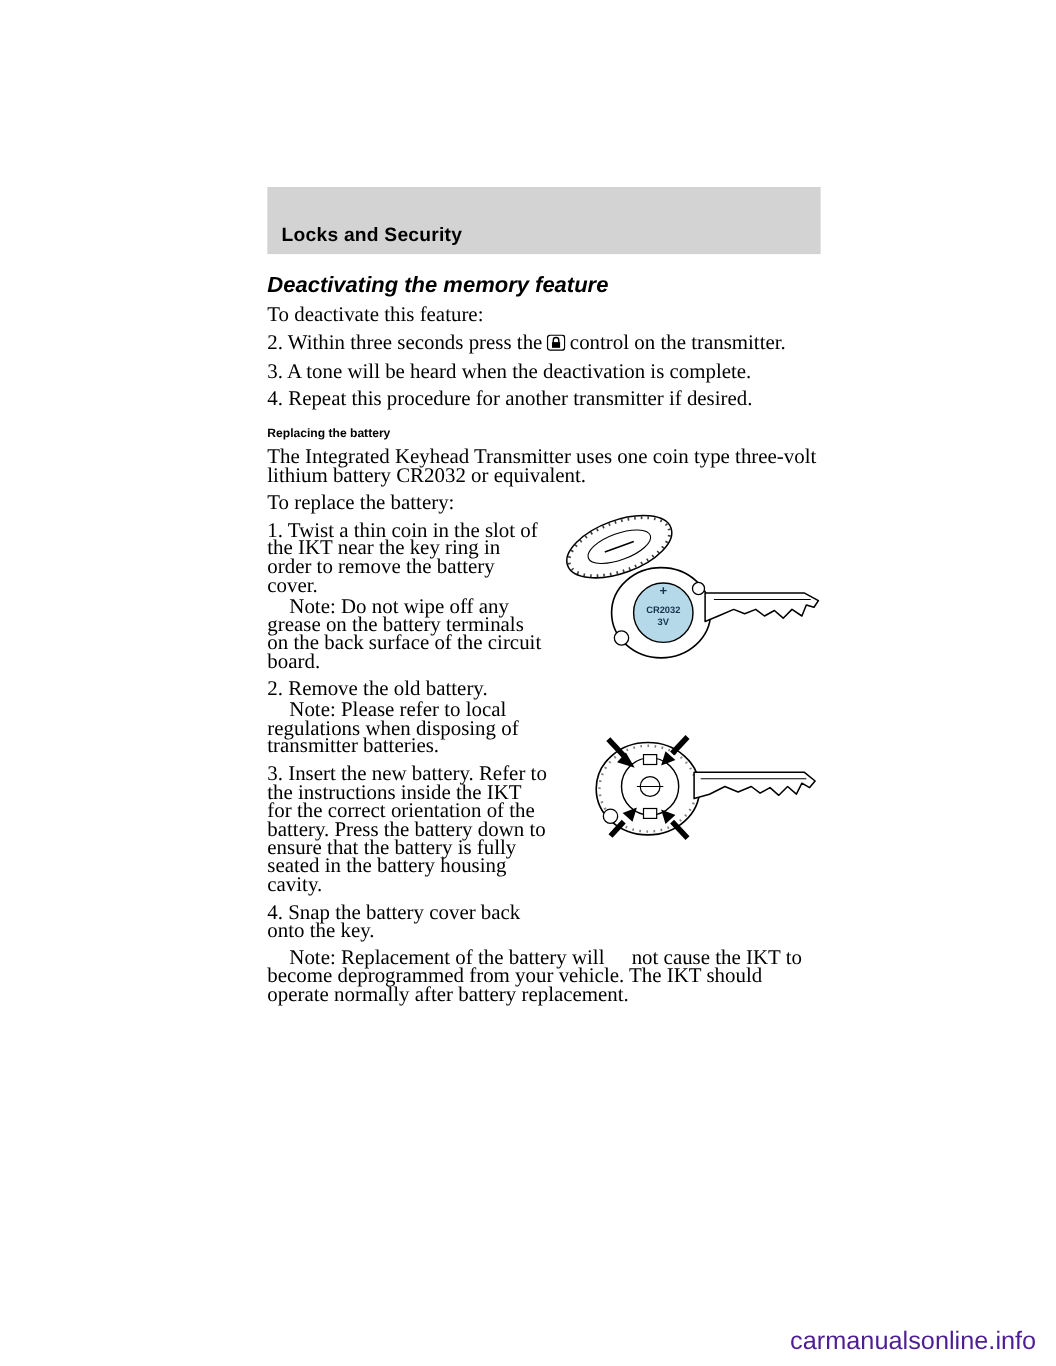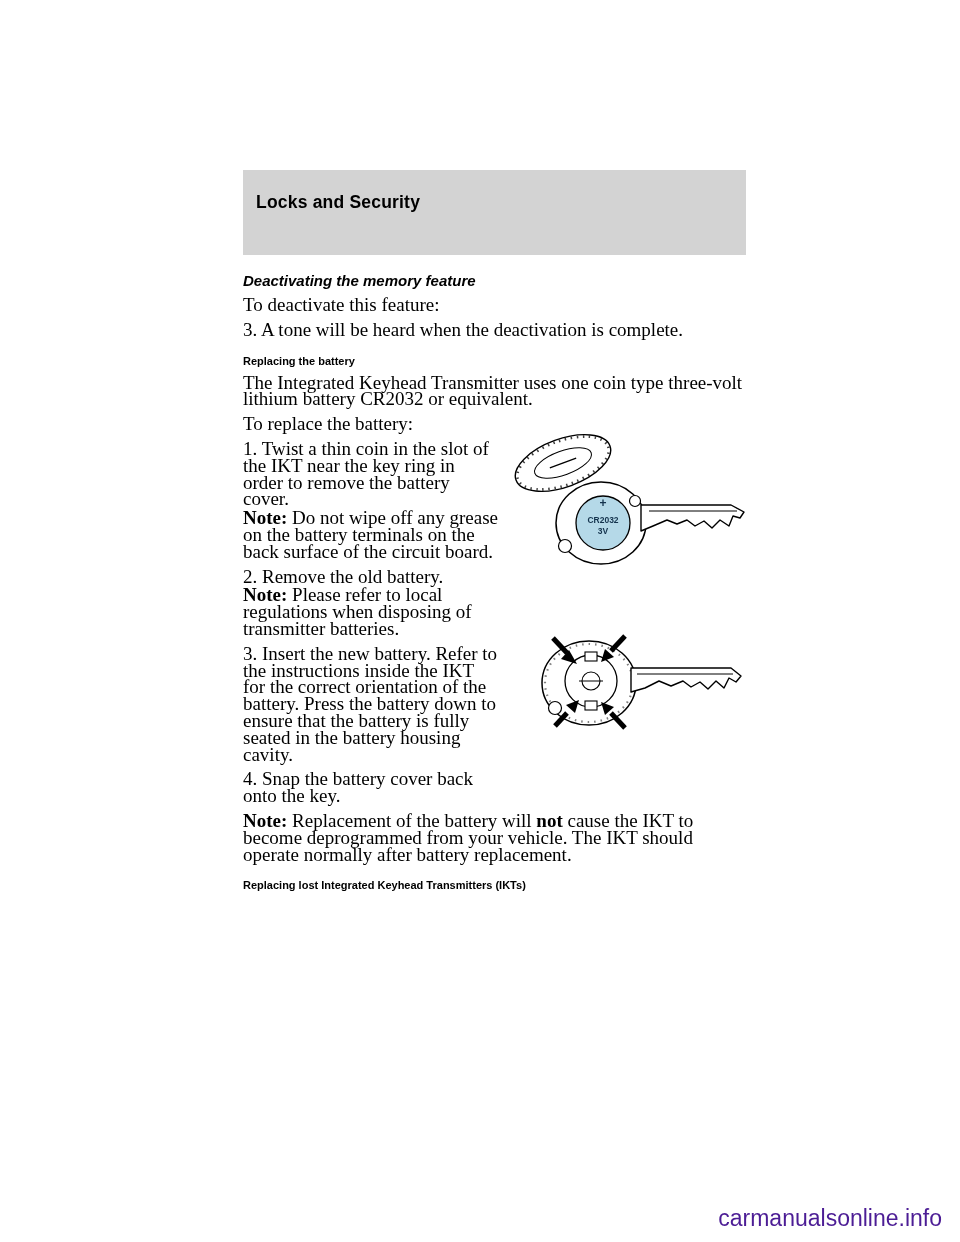--- a/index.html
+++ b/index.html
@@ -5,40 +5,40 @@
   * { margin:0; padding:0; box-sizing:border-box; }
   html,body { background:#ffffff; }
   body {
     width:960px; height:1242px; position:relative; overflow:hidden;
     font-family:"Liberation Serif", serif; color:#000;
   }
   .page { position:absolute; inset:0; background:#fff; }
   .content { position:absolute; left:243px; top:170px; width:503px; }
 
   .header-bar {
-    height:85px; background:#d3d3d3;
-    display:flex; align-items:center;
-    padding:0 0 21px 13px;
+    height:61px; background:#d3d3d3;
+    display:flex; align-items:flex-end;
+    padding:0 0 7px 13px;
   }
   .header-title {
     font-family:"Liberation Sans", sans-serif;
     font-weight:bold; font-size:17.5px; letter-spacing:0.2px;
   }
 
   .subhead-italic {
     font-family:"Liberation Sans", sans-serif;
-    font-weight:bold; font-style:italic; font-size:15px; margin-top:17px;
+    font-weight:bold; font-style:italic; font-size:20px; margin-top:17px;
   }
   .subhead {
     font-family:"Liberation Sans", sans-serif;
     font-weight:bold; font-size:11px; margin-top:16px;
   }
   p.body-text { font-size:19px; line-height:16.8px; margin-top:8px; }
   p.tight { margin-top:2px; }
-  .bold { font-weight:bold; }
+  .bold { font-weight:normal;margin-left:20px; }
 
   .battery-section { position:relative; margin-top:0; min-height:350px; }
   .narrow { width:256px; }
 
   .key-fig { position:absolute; left:258px; }
   .key-fig-1 { top:-8px; }
   .key-fig-2 { top:185px; }
 
   .inline-icon { display:inline-block; vertical-align:-2px; margin:0 4px; }
 
@@ -59,21 +59,27 @@
 
 <div class="page">
   <div class="content">
 
     <div class="header-bar">
       <div class="header-title">Locks and Security</div>
     </div>
 
     <div class="subhead-italic">Deactivating the memory feature</div>
     <p class="body-text">To deactivate this feature:</p>
+    <p class="body-text"><span>2. Within three seconds press the</span><span class="inline-icon"><svg width="17" height="15" viewBox="0 0 17 15">
+            <rect x="0.7" y="0.7" width="15.6" height="13.6" rx="2.5" fill="none" stroke="#000" stroke-width="1.2"></rect>
+            <path d="M6 7.2 V5.4 a2.5 2.5 0 0 1 5 0 V7.2" fill="none" stroke="#000" stroke-width="1.3"></path>
+            <rect x="4.8" y="7" width="7.4" height="5.2" fill="#000"></rect>
+          </svg></span><span>control on the transmitter.</span></p>
     <p class="body-text">3. A tone will be heard when the deactivation is complete.</p>
+    <p class="body-text">4. Repeat this procedure for another transmitter if desired.</p>
 
     <div class="subhead">Replacing the battery</div>
     <p class="body-text">The Integrated Keyhead Transmitter uses one coin type three-volt lithium battery CR2032 or equivalent.</p>
     <p class="body-text">To replace the battery:</p>
 
     <div class="battery-section">
       <div class="narrow">
         <p class="body-text">1. Twist a thin coin in the slot of the IKT near the key ring in order to remove the battery cover.</p>
         <p class="body-text tight"><span class="bold">Note:</span><span> Do not wipe off any grease on the battery terminals on the back surface of the circuit board.</span></p>
         <p class="body-text">2. Remove the old battery.</p>
@@ -129,18 +135,17 @@
           <polygon points="100,76 113,81 104,89" fill="#000"></polygon>
 
           <path d="M130,42 L230,42 L240,50 L235,56 L228,52 L223,62 L215,55 L207,63 L199,56 L190,61 L182,55 L170,60 L158,55 L144,62 L130,66 Z" fill="#fff" stroke="#000" stroke-width="1.4" stroke-linejoin="round"></path>
           <line x1="136" y1="48" x2="232" y2="48" stroke="#000" stroke-width="1"></line>
         </svg>
       </div>
     </div>
 
     <p class="body-text"><span class="bold">Note:</span><span> Replacement of the battery will </span><span class="bold">not</span><span> cause the IKT to become deprogrammed from your vehicle. The IKT should operate normally after battery replacement.</span></p>
 
-    <div class="subhead">Replacing lost Integrated Keyhead Transmitters (IKTs)</div>
 
   </div>
 
   <div class="watermark">carmanualsonline.info</div>
 </div>
 
 </body></html>

